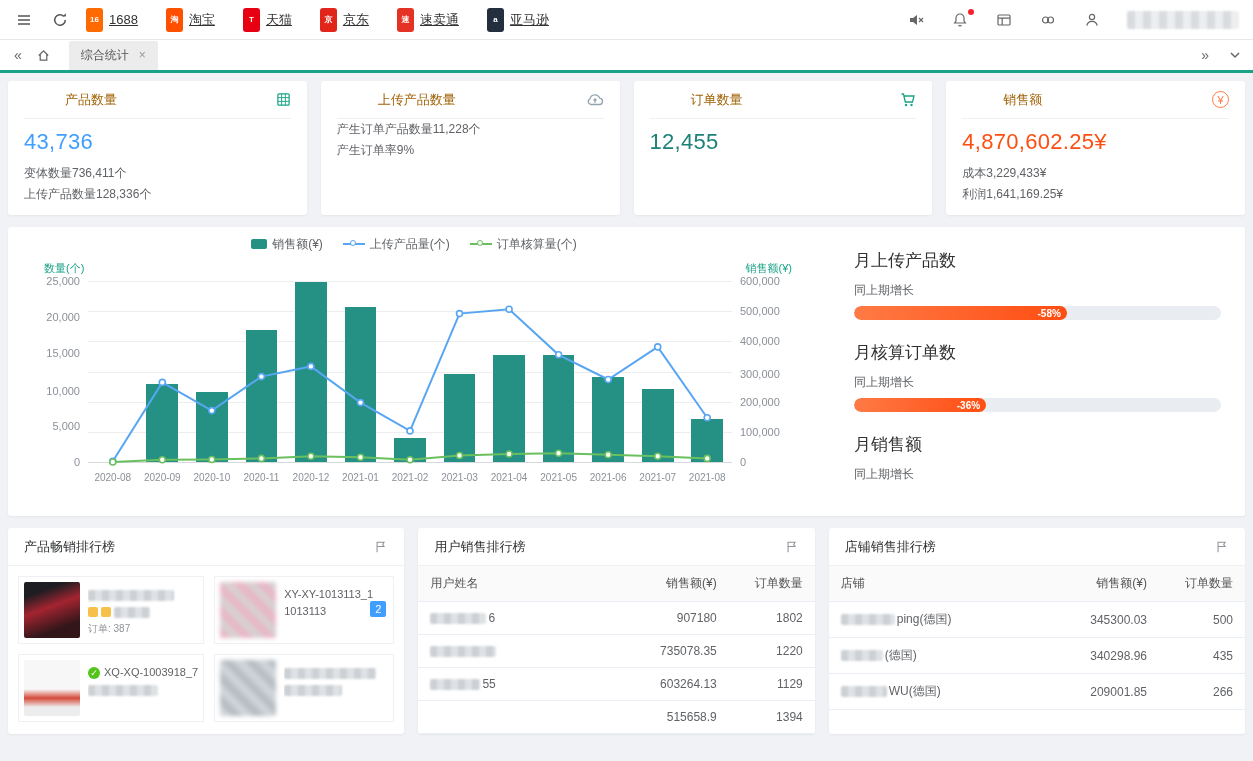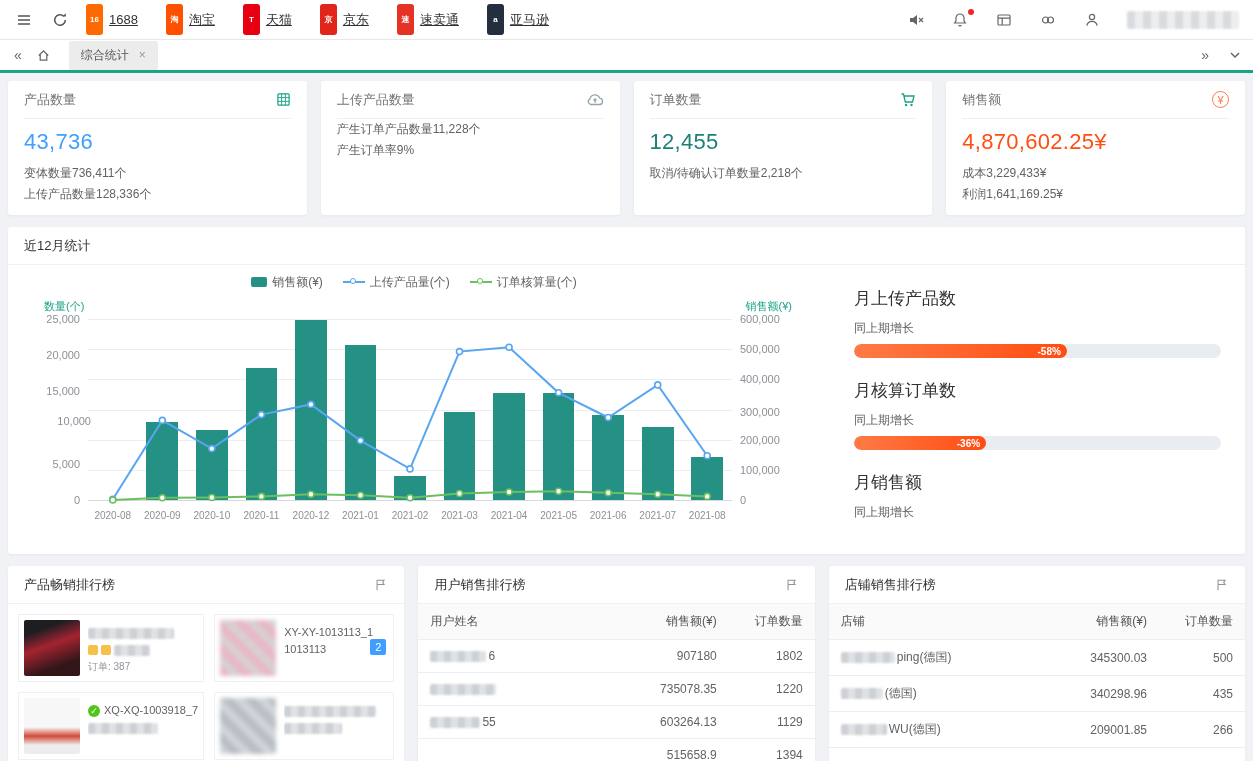--- a/index.html
+++ b/index.html
@@ -3,42 +3,42 @@
 <meta charset="utf-8">
 <style>
   html,body{margin:0;padding:0;background:#d8d8d8;}
   *{box-sizing:border-box;}
   .screen{width:1253px;height:761px;overflow:hidden;position:relative;background:#f0f2f5;
     font-family:"Liberation Sans","DejaVu Sans",sans-serif;color:#303133;}
   
   .topbar{height:40px;background:#fff;display:flex;align-items:center;padding:0 14px;border-bottom:1px solid #e8e8e8;}
   .tb-btn{width:20px;height:20px;display:flex;align-items:center;justify-content:center;margin-right:16px;cursor:pointer;}
   .bookmark{display:flex;align-items:center;gap:6px;margin-right:28px;cursor:pointer;}
-  .bm-ico{width:17px;height:31px;border-radius:3px;color:#fff;font-size:8px;font-weight:bold;
+  .bm-ico{width:17px;height:24px;border-radius:3px;color:#fff;font-size:8px;font-weight:bold;
     display:flex;align-items:center;justify-content:center;flex:none;}
   .bm-label{font-size:13px;color:#333;white-space:nowrap;text-decoration:underline;}
   .tb-right{margin-left:auto;display:flex;align-items:center;gap:26px;}
   .tb-ico{width:18px;height:18px;position:relative;display:flex;align-items:center;justify-content:center;cursor:pointer;}
   .dot{position:absolute;top:-2px;right:-5px;width:6px;height:6px;border-radius:50%;background:#f5222d;}
   .blur-user{width:112px;height:18px;border-radius:2px;
     background:repeating-linear-gradient(90deg,#d9dcdf 0 8px,#eceeef 8px 16px);filter:blur(1px);}
   
   .tabbar{height:33px;background:#fff;border-bottom:3px solid #1aa387;display:flex;align-items:center;padding:0 10px;}
   .chev{font-size:14px;color:#666;cursor:pointer;padding:0 4px;}
   .home-btn{margin:0 4px 0 10px;cursor:pointer;display:flex;}
   .tab{display:flex;align-items:center;gap:10px;background:#ececec;padding:6px 12px;font-size:12px;color:#555;
     margin-left:14px;border-radius:2px 2px 0 0;cursor:pointer;}
   .tab-close{color:#999;font-size:12px;line-height:1;cursor:pointer;}
   .tabbar-right{margin-left:auto;display:flex;align-items:center;gap:16px;padding-right:2px;}
   
   .content{padding:8px;}
   .stat-cards{display:grid;grid-template-columns:repeat(4,1fr);gap:14px;}
   .card{background:#fff;border-radius:3px;box-shadow:0 1px 3px rgba(0,0,0,.05);padding:0 16px 10px;}
   .card-head{display:flex;justify-content:space-between;align-items:center;height:38px;border-bottom:1px solid #f0f0f0;}
-  .card-title{font-size:13px;color:#737373;}
+  .card-title{font-size:13px;color:#a16207;margin-left:41px;}
   .card-icon{display:flex;}
   .yen-circle{width:17px;height:17px;border:1.5px solid currentColor;border-radius:50%;font-size:11px;
     display:flex;align-items:center;justify-content:center;}
   .card-value{font-size:22px;margin:10px 0 8px;letter-spacing:.3px;}
   .card-row{display:flex;justify-content:flex-start;font-size:12px;color:#606266;line-height:21px;}
   
   .trend-panel{background:#fff;margin-top:12px;border-radius:3px;box-shadow:0 1px 3px rgba(0,0,0,.05);}
   .panel-header{height:38px;display:flex;align-items:center;justify-content:space-between;padding:0 16px;
     border-bottom:1px solid #f0f0f0;font-size:13px;color:#303133;}
   .trend-body{display:flex;padding:6px 16px 12px;}
@@ -241,24 +241,20 @@
           <span class="card-title">订单数量</span>
           <span class="card-icon" style="color: rgb(26, 163, 135);">
             <svg width="16" height="16" viewBox="0 0 16 16">
                 <path d="M1.5 2h2l1.8 8h7.2l1.5-6H4.4" fill="none" stroke="currentColor" stroke-width="1.3"></path>
                 <circle cx="6" cy="13" r="1.2" fill="currentColor"></circle>
                 <circle cx="11.5" cy="13" r="1.2" fill="currentColor"></circle>
               </svg>
           </span>
         </div>
         <div class="card-value" style="color: rgb(29, 129, 120);">12,455</div>
-        <div class="card-row">
-            <span>取消/待确认订单数量</span>
-            <span>2,218个</span>
-          </div>
       </div>
       <div class="card">
         <div class="card-head">
           <span class="card-title">销售额</span>
           <span class="card-icon" style="color: rgb(255, 122, 69);">
               <span class="yen-circle">¥</span>
             </span>
         </div>
         <div class="card-value" style="color: rgb(255, 78, 17);">4,870,602.25¥</div>
         <div class="card-row">
@@ -266,23 +262,20 @@
             <span>3,229,433¥</span>
           </div>
         <div class="card-row">
             <span>利润</span>
             <span>1,641,169.25¥</span>
           </div>
       </div>
     </section>
 
     <section class="trend-panel">
-      <div class="panel-header">
-          <span>近12月统计</span>
-        </div>
       <div class="trend-body">
         <div class="chart-area">
           <div class="legend" id="legend">
               <span class="legend-item">
                 <span class="mk-bar" style="background: rgb(37, 145, 133);"></span>
                 <span>销售额(¥)</span>
               </span>
               <span class="legend-item">
                 <span class="mk-line" style="color: rgb(88, 166, 242);">
                   <span class="mk-dot"></span>
@@ -308,21 +301,21 @@
                 <div class="gridline" style="top: 90.5px;"></div>
                 <span class="tick tick-r" style="top: 93px; text-align: right;">300,000</span>
                 <div class="gridline" style="top: 60.3333px;"></div>
                 <span class="tick tick-r" style="top: 60.3333px;">400,000</span>
                 <div class="gridline" style="top: 30.1667px;"></div>
                 <span class="tick tick-r" style="top: 30.1667px;">500,000</span>
                 <div class="gridline" style="top: 0px;"></div>
                 <span class="tick tick-r" style="top: 0px;">600,000</span>
                 <span class="tick tick-l" style="top: 181px;">0</span>
                 <span class="tick tick-l" style="top: 144.8px;">5,000</span>
-                <span class="tick tick-l" style="top: 102px; margin-left: 11px;">10,000</span>
+                <span class="tick tick-l" style="top: 110px;">10,000</span>
                 <span class="tick tick-l" style="top: 72.4px;">15,000</span>
                 <span class="tick tick-l" style="top: 36.2px;">20,000</span>
                 <span class="tick tick-l" style="top: 0px;">25,000</span>
                 <div class="bar" style="background: rgb(37, 145, 133); left: 8.91692px; width: 31.7046px; height: 0px;"></div>
                 <div class="bar" style="background: rgb(37, 145, 133); left: 58.4554px; width: 31.7046px; height: 77.83px;"></div>
                 <div class="bar" style="background: rgb(37, 145, 133); left: 107.994px; width: 31.7046px; height: 69.9867px;"></div>
                 <div class="bar" style="background: rgb(37, 145, 133); left: 157.532px; width: 31.7046px; height: 132.13px;"></div>
                 <div class="bar" style="background: rgb(37, 145, 133); left: 207.071px; width: 31.7046px; height: 179.793px;"></div>
                 <div class="bar" style="background: rgb(37, 145, 133); left: 256.609px; width: 31.7046px; height: 155.358px;"></div>
                 <div class="bar" style="background: rgb(37, 145, 133); left: 306.148px; width: 31.7046px; height: 23.8317px;"></div>

